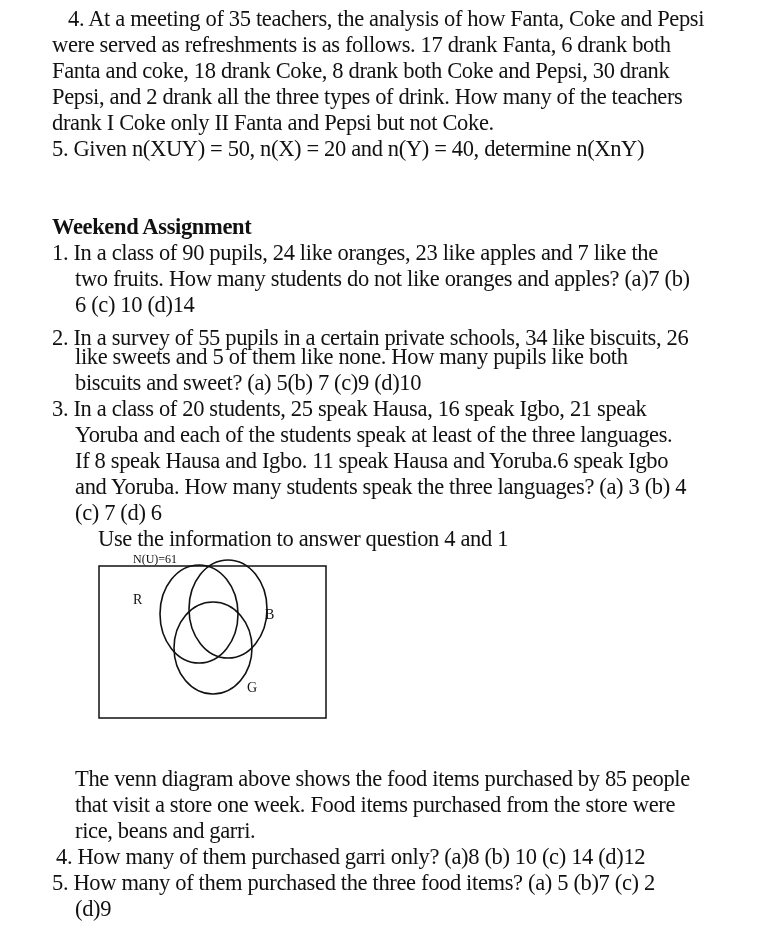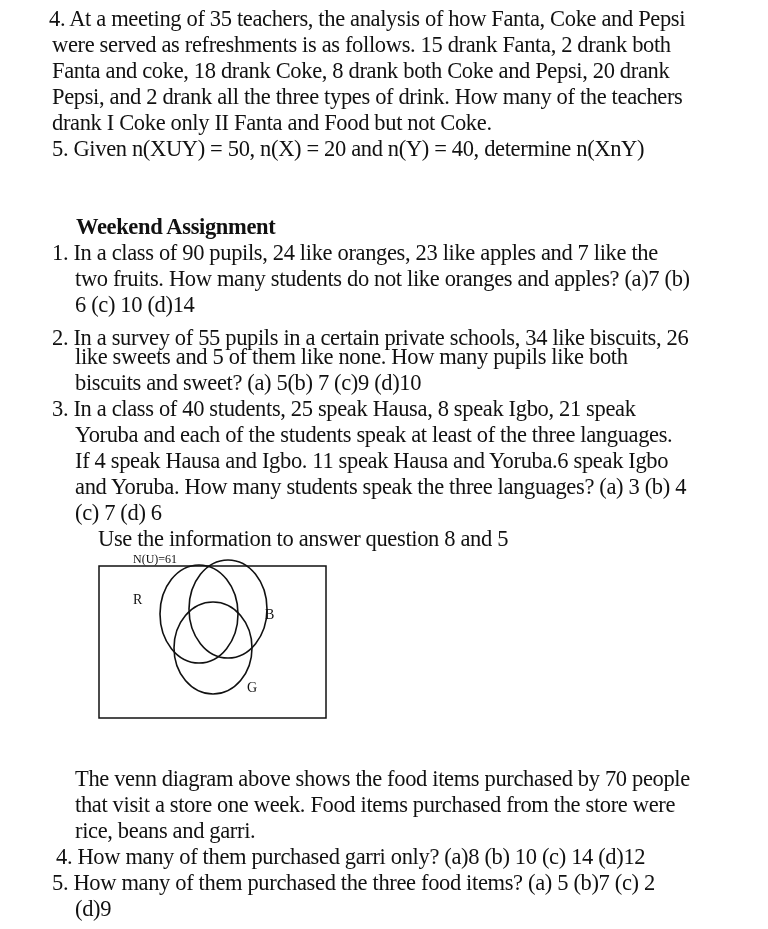--- a/index.html
+++ b/index.html
@@ -2,66 +2,66 @@
 <html><head>
   <meta charset="utf-8">
   <style>
     html, body { margin: 0; padding: 0; background: #ffffff; }
     body {
       width: 768px; height: 929px; position: relative; overflow: hidden;
       font-family: "Liberation Serif", serif; color: #111111;
       font-size: 22.5px; line-height: 26px;
     }
     .line { position: absolute; white-space: nowrap; letter-spacing: -0.35px; }
-    .bold { font-weight: bold; margin-left: 24px; }
+    .bold { font-weight: bold; }
     #venn { position: absolute; left: 95px; top: 552px; }
     #venn text { font-family: "Liberation Serif", serif; fill: #111; }
   </style>
 </head>
 <body>
 
 <div>
-  <div class="line" style="left:49px;top:6px">4. At a meeting of 35 teachers, the analysis of how Fanta, Coke and Pepsi</div>
-  <div class="line" style="left:52px;top:32px">were served as refreshments is as follows. 15 drank Fanta, 2 drank both</div>
-  <div class="line" style="left:52px;top:58px">Fanta and coke, 18 drank Coke, 8 drank both Coke and Pepsi, 20 drank</div>
+  <div class="line" style="left:68px;top:6px">4. At a meeting of 35 teachers, the analysis of how Fanta, Coke and Pepsi</div>
+  <div class="line" style="left:52px;top:32px">were served as refreshments is as follows. 17 drank Fanta, 6 drank both</div>
+  <div class="line" style="left:52px;top:58px">Fanta and coke, 18 drank Coke, 8 drank both Coke and Pepsi, 30 drank</div>
   <div class="line" style="left:52px;top:84px">Pepsi, and 2 drank all the three types of drink. How many of the teachers</div>
-  <div class="line" style="left:52px;top:110px">drank I Coke only II Fanta and Food but not Coke.</div>
+  <div class="line" style="left:52px;top:110px">drank I Coke only II Fanta and Pepsi but not Coke.</div>
   <div class="line" style="left:52px;top:136px">5. Given n(XUY) = 50, n(X) = 20 and n(Y) = 40, determine n(XnY)</div>
 </div>
 
 <div>
   <div class="line bold" style="left:52px;top:214px">Weekend Assignment</div>
 
   <div class="line" style="left:52px;top:240px">1. In a class of 90 pupils, 24 like oranges, 23 like apples and 7 like the</div>
   <div class="line" style="left:75px;top:266px">two fruits. How many students do not like oranges and apples? (a)7 (b)</div>
   <div class="line" style="left:75px;top:292px">6 (c) 10 (d)14</div>
 
   <div class="line" style="left:52px;top:325px">2. In a survey of 55 pupils in a certain private schools, 34 like biscuits, 26</div>
   <div class="line" style="left:75px;top:344px">like sweets and 5 of them like none.  How many pupils like both</div>
   <div class="line" style="left:75px;top:370px">biscuits and sweet? (a) 5(b) 7 (c)9 (d)10</div>
 
-  <div class="line" style="left:52px;top:396px">3. In a class of 40 students, 25 speak Hausa, 8 speak Igbo, 21 speak</div>
+  <div class="line" style="left:52px;top:396px">3. In a class of 20 students, 25 speak Hausa, 16 speak Igbo, 21 speak</div>
   <div class="line" style="left:75px;top:422px">Yoruba and each of the students speak at least of the three languages.</div>
-  <div class="line" style="left:75px;top:448px">If 4 speak Hausa and Igbo. 11 speak Hausa and Yoruba.6 speak Igbo</div>
+  <div class="line" style="left:75px;top:448px">If 8 speak Hausa and Igbo. 11 speak Hausa and Yoruba.6 speak Igbo</div>
   <div class="line" style="left:75px;top:474px">and Yoruba. How many students speak the three languages? (a) 3 (b) 4</div>
   <div class="line" style="left:75px;top:500px">(c) 7 (d) 6</div>
 
-  <div class="line" style="left:98px;top:526px">Use the information to answer question 8 and 5</div>
+  <div class="line" style="left:98px;top:526px">Use the information to answer question 4 and 1</div>
 
   <svg id="venn" width="240" height="172" viewBox="0 0 240 172">
     <text x="38" y="11" font-size="12">N(U)=61</text>
     <rect x="4" y="14" width="227" height="152" fill="none" stroke="#111" stroke-width="1.5"></rect>
     <ellipse cx="104" cy="62" rx="39" ry="49" fill="none" stroke="#111" stroke-width="1.6"></ellipse>
     <ellipse cx="133" cy="57" rx="39" ry="49" fill="none" stroke="#111" stroke-width="1.6"></ellipse>
     <ellipse cx="118" cy="96" rx="39" ry="46" fill="none" stroke="#111" stroke-width="1.6"></ellipse>
     <text x="38" y="52" font-size="14">R</text>
     <text x="170" y="67" font-size="14">B</text>
     <text x="152" y="140" font-size="14">G</text>
   </svg>
 
-  <div class="line" style="left:75px;top:766px">The venn diagram above shows the food items purchased by 70 people</div>
+  <div class="line" style="left:75px;top:766px">The venn diagram above shows the food items purchased by 85 people</div>
   <div class="line" style="left:75px;top:792px">that visit a store one week. Food items purchased from the store were</div>
   <div class="line" style="left:75px;top:818px">rice, beans and garri.</div>
 
   <div class="line" style="left:56px;top:844px">4. How many of them purchased garri only? (a)8  (b) 10   (c) 14  (d)12</div>
   <div class="line" style="left:52px;top:870px">5. How many of them purchased the three food items? (a) 5 (b)7 (c) 2</div>
   <div class="line" style="left:75px;top:896px">(d)9</div>
 </div>
 
 </body></html>

